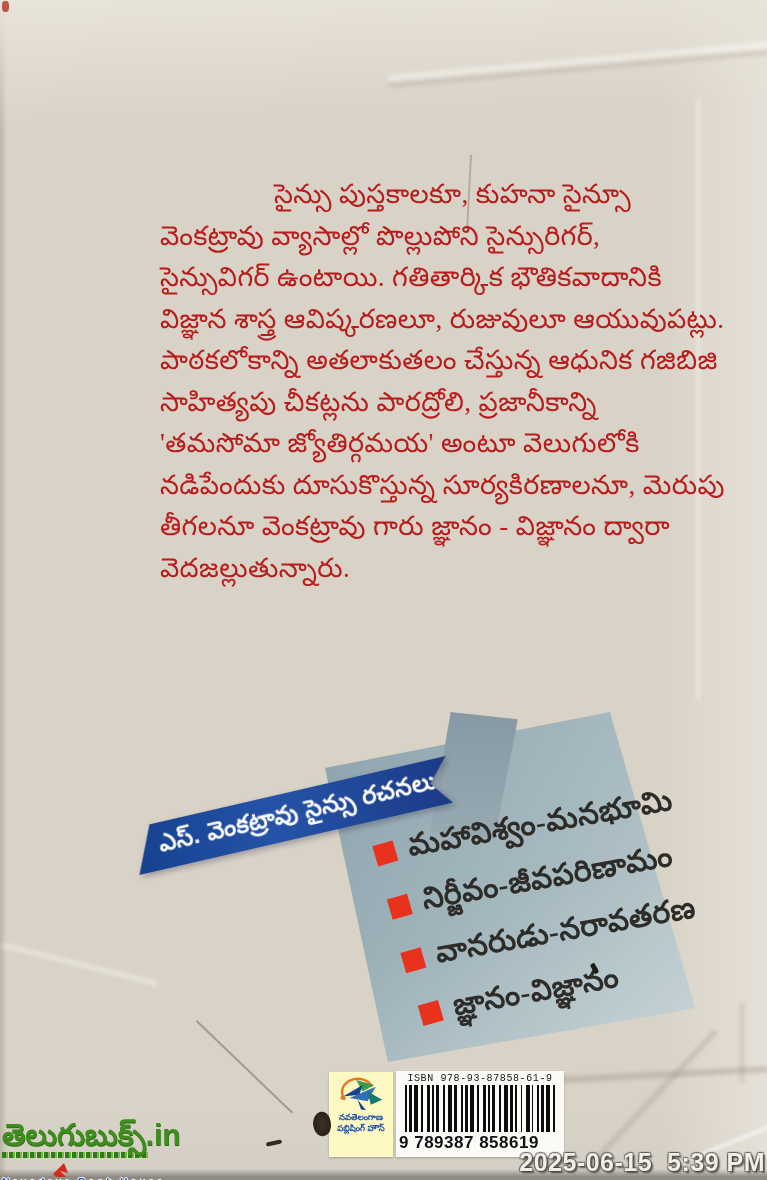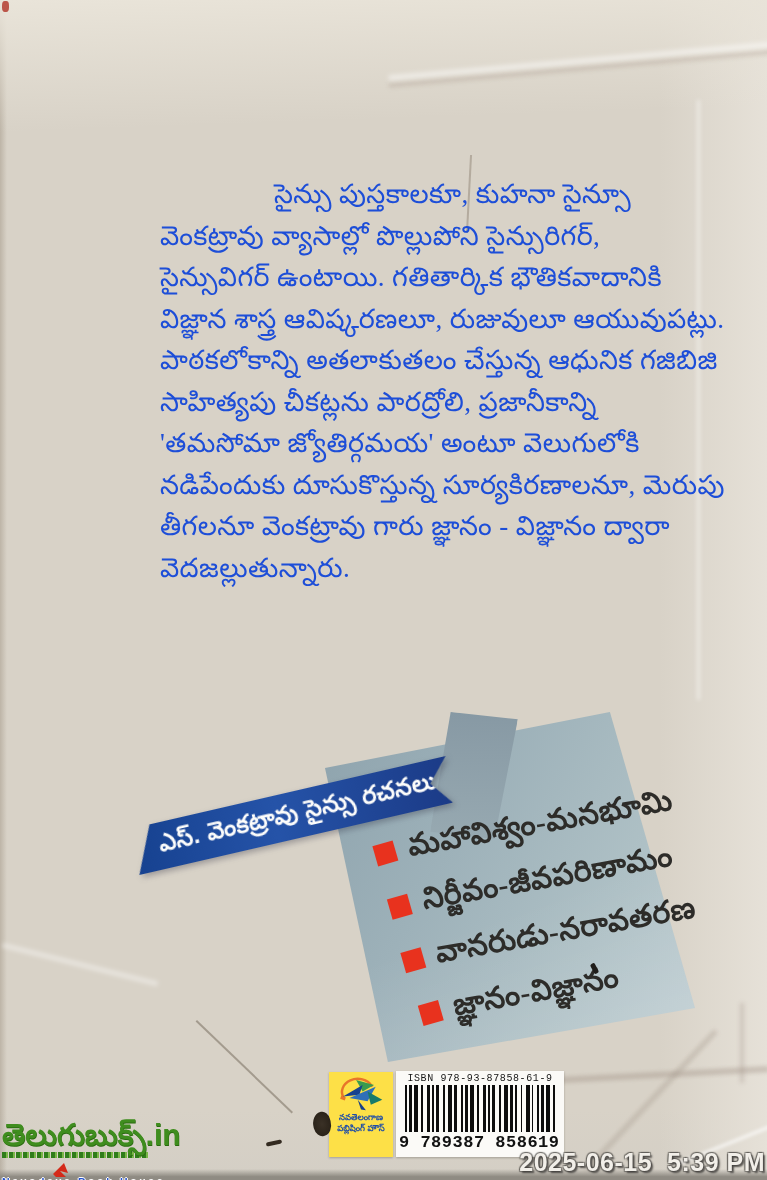--- a/index.html
+++ b/index.html
@@ -13,21 +13,21 @@
     background:
       linear-gradient(178deg, #e9e4d9 0%, rgba(233,228,217,0) 11%),
       linear-gradient(270deg, #e6e1d8 0%, rgba(230,225,216,0) 14%),
       linear-gradient(90deg, rgba(120,104,84,.28) 0px, rgba(120,104,84,0) 7px),
       linear-gradient(0deg, rgba(210,205,196,.7) 0%, rgba(210,205,196,0) 6%);
   }
   .crease{position:absolute; z-index:1; pointer-events:none;}
   
   .blurb{
     position:absolute; left:160px; top:174px; width:502px; z-index:2;
-    font-size:27px; line-height:41.5px; color:#1d4ed8; letter-spacing:.4px;
+    font-size:27px; line-height:41.5px; color:#b91c1c; letter-spacing:.4px;
   }
   .blurb .ln{white-space:nowrap;}
   .blurb .ln:first-child{text-indent:114px;}
   .author{
     position:absolute; top:655px; right:125px; z-index:2;
     font-size:27px; font-weight:600; color:#262420;
   }
   
   .panel{
     position:absolute; left:325px; top:712px; width:370px; height:350px; z-index:3;
@@ -65,36 +65,36 @@
   }
   .booklist .item{display:flex; align-items:center; gap:13px; height:34px; margin-bottom:21px; white-space:nowrap;}
   .booklist .item:nth-child(2){margin-left:5px;}
   .booklist .item:nth-child(3){margin-left:9px;}
   .booklist .item:nth-child(4){margin-left:17px;}
   .bullet{width:21px; height:21px; background:#e8321e; flex:0 0 21px; transform:rotate(-6deg);}
   .booklist .label{font-size:30px; font-weight:600; color:#2d2c29; letter-spacing:.5px;}
   
   .pub-panel{
     position:absolute; left:329px; top:1072px; width:64px; height:85px; z-index:7;
-    background:#fde047; box-shadow:0 1px 2px rgba(90,85,75,.4);
+    background:#fef9c3; box-shadow:0 1px 2px rgba(90,85,75,.4);
     display:flex; flex-direction:column; align-items:center; justify-content:flex-start;
   }
   .pub-panel svg{margin-top:4px;}
   .pub-name{font-family:"Liberation Sans",sans-serif; font-weight:700; color:#1e4da8;
     font-size:8.5px; line-height:10.5px; text-align:center; white-space:nowrap;}
   .bc-panel{
     position:absolute; left:396px; top:1071px; width:168px; height:86px; z-index:7;
     background:#fbfaf7; box-shadow:0 1px 2px rgba(90,85,75,.4);
     display:flex; flex-direction:column;
   }
   .bc-isbn{font-family:"Liberation Mono","DejaVu Sans Mono",monospace; font-size:10px;
     letter-spacing:.6px; color:#151515; text-align:center; margin-top:2px; white-space:nowrap;}
   .bc-bars{display:flex; height:47px; margin:1px 9px 0 9px;}
   .bc-bars i{display:block; height:100%;}
-  .bc-digits{font-family:Liberation Mono, monospace; font-weight:700;
+  .bc-digits{font-family:Liberation Sans, sans-serif; font-weight:700;
     font-size:17px; letter-spacing:.5px; color:#111; white-space:pre; margin:1px 0 0 3px;}
   
   .watermark{position:absolute; left:2px; top:1119px; z-index:8; width:160px;
     font-family:"Liberation Sans","DejaVu Sans",sans-serif;}
   .wm-site{font-size:30px; font-weight:700; color:#3f8d1e; line-height:32px; white-space:nowrap;
     text-shadow:.5px .5px 0 #2a6a10;}
   .wm-strip{width:147px; height:6px; margin-top:1px;
     background:repeating-linear-gradient(90deg,#2f7d1a 0 4px,#7ab648 4px 6px,#d9d3c8 6px 7px);}
   .wm-store{font-size:10.5px; font-weight:700; color:#2753cc; letter-spacing:2.6px; margin-top:18px;
     white-space:nowrap;

